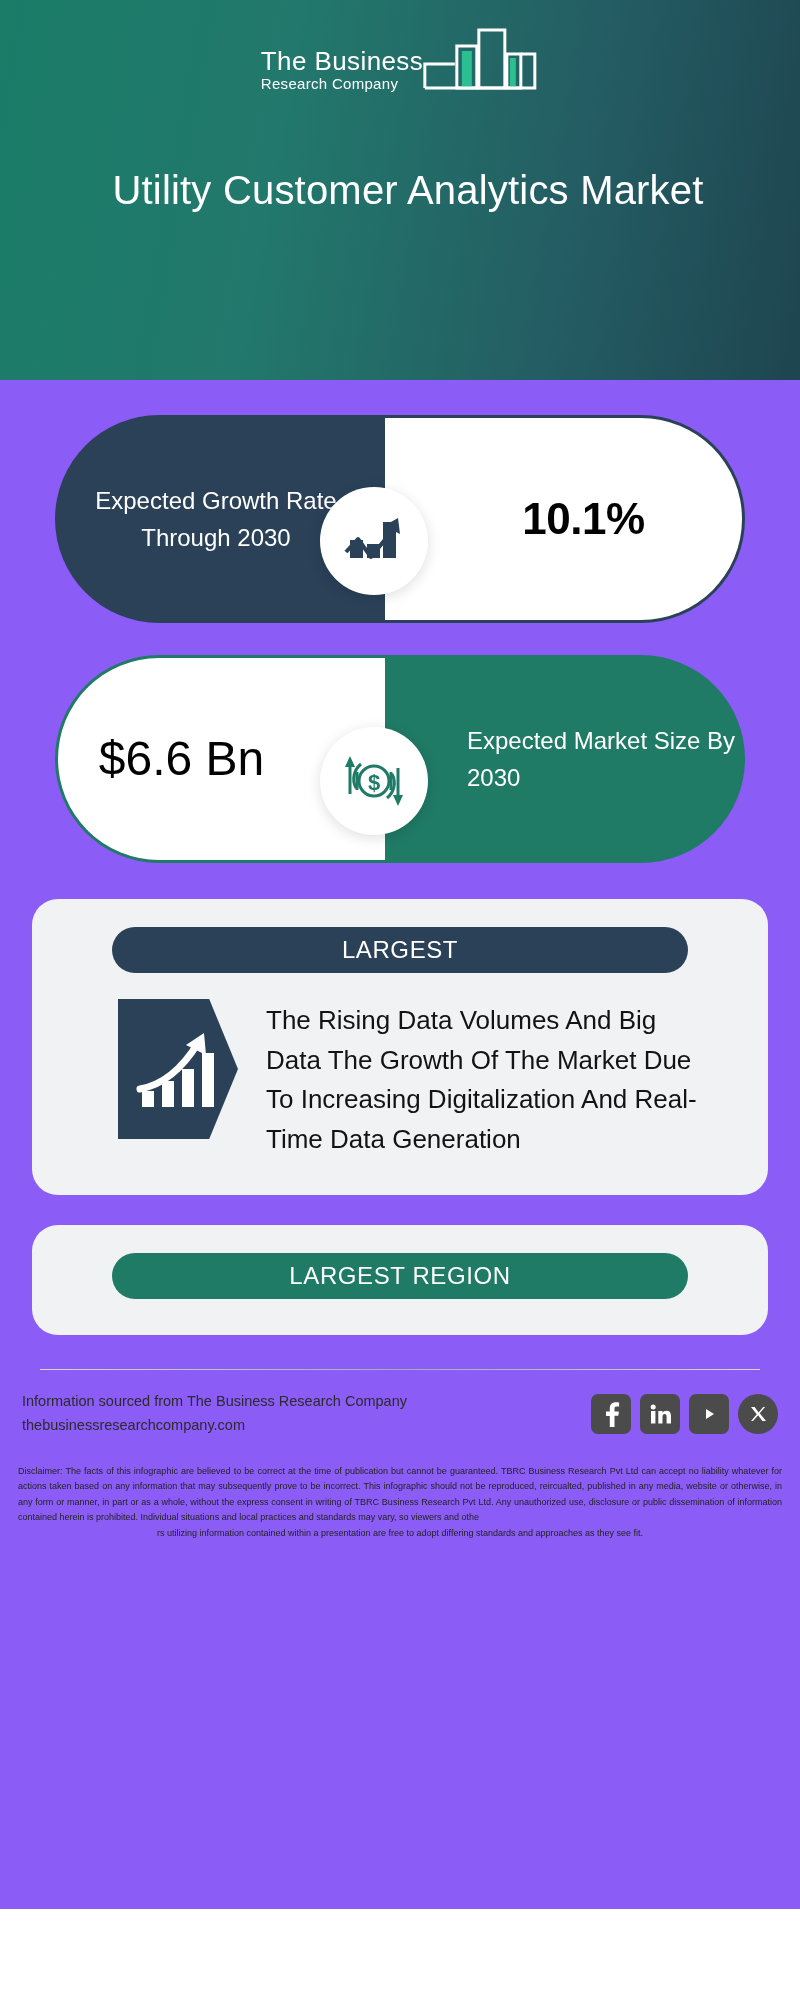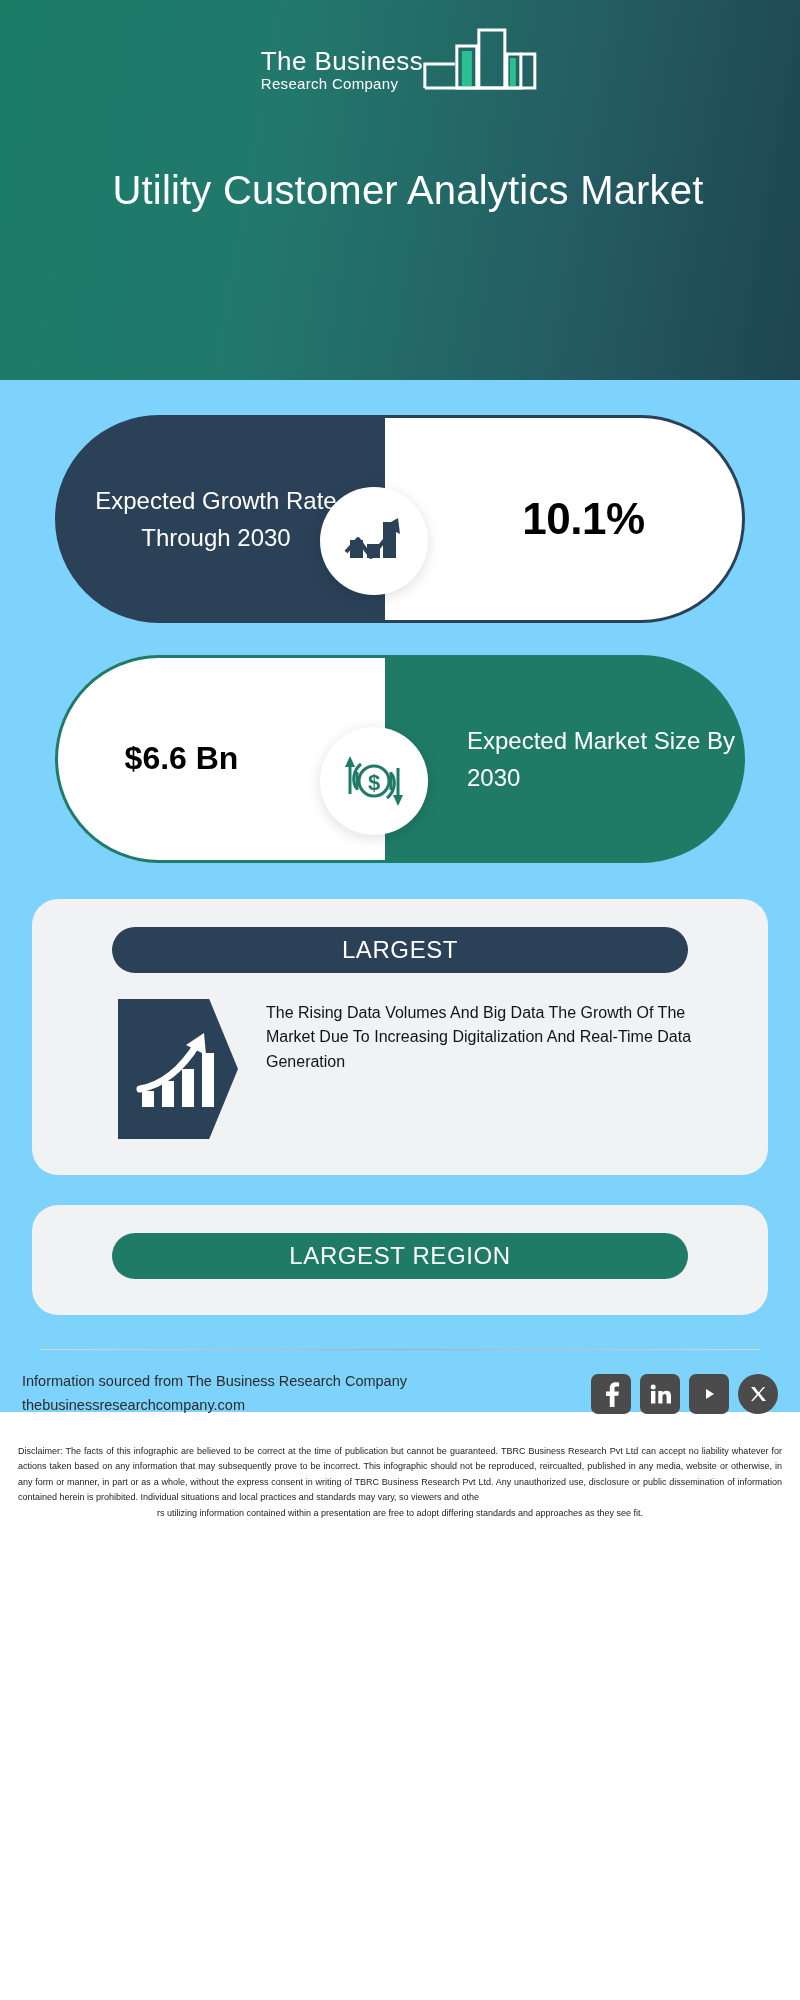--- a/index.html
+++ b/index.html
@@ -6,22 +6,22 @@
   html, body {
     width: 800px;
     height: 2000px;
     background: #ffffff;
     font-family: "Liberation Sans", sans-serif;
     overflow: hidden;
   }
   .page {
     position: relative;
     width: 800px;
-    height: 1412px;
-    background: #7dd3fc;
+    height: 1909px;
+    background: #8b5cf6;
   }
 
   
   .header {
     position: relative;
     width: 800px;
     height: 380px;
     background: linear-gradient(100deg, #1a7d68 0%, #22786c 35%, #245d63 70%, #1e4550 100%);
     overflow: hidden;
   }
@@ -128,22 +128,22 @@
     border-top: 3px solid #1f7a66;
     border-left: 3px solid #1f7a66;
     border-bottom: 3px solid #1f7a66;
     border-radius: 104px 0 0 104px;
     background: #ffffff;
     justify-content: center;
     z-index: 1;
   }
   .ms-left .value {
     color: #010101;
-    font-size: 32px;
-    font-weight: 700;
+    font-size: 48px;
+    font-weight: 400;
     line-height: 1.3;
     text-align: left;
     padding-right: 80px;
   }
   .ms-right {
     left: 385px;
     width: 360px;
     background: #1f7a66;
     border-radius: 0 104px 104px 0;
     justify-content: flex-start;
@@ -211,21 +211,21 @@
     display: flex;
     align-items: center;
     justify-content: center;
     clip-path: polygon(0 0, 76% 0, 100% 50%, 76% 100%, 0 100%);
   }
   .badge-shape.dark { background: #2a4158; }
   .badge-shape.green { background: #1f7a66; clip-path: polygon(0 0, 80% 0, 100% 28%, 100% 100%, 0 100%); }
 
   .panel-text {
     color: #131313;
-    font-size: 16px;
+    font-size: 26px;
     line-height: 1.52;
     padding-top: 2px;
   }
 
   
   .divider {
     width: 720px;
     height: 1px;
     margin: 34px auto 0 auto;
     background: linear-gradient(90deg, #d6dadb 0%, #9fb0b4 50%, #d6dadb 100%);

